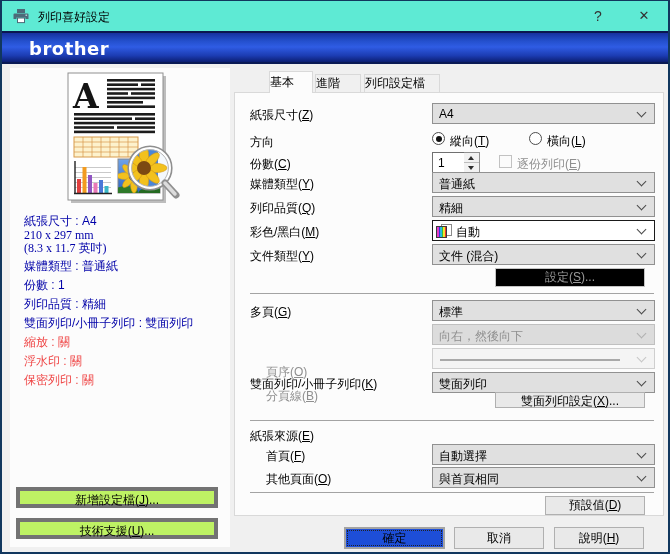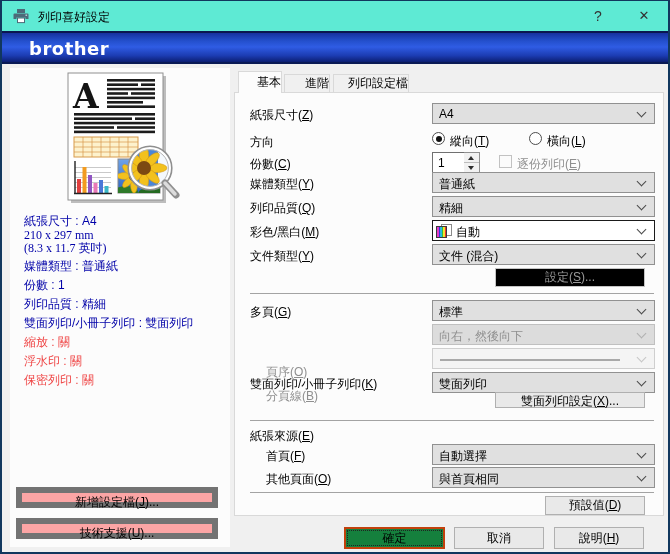--- a/index.html
+++ b/index.html
@@ -29,26 +29,26 @@
     transform:scaleY(.95);
   }
   
   .left-panel{ position:absolute; left:8px; top:67px; width:220px; height:479px; background:#fcfcfc; }
   .preview{ position:absolute; left:50px; top:3px; width:140px; height:140px; }
   .summary{ position:absolute; left:14px; top:146px; width:200px; }
   .sum-line{ font-size:12px; line-height:15px; color:#0000a8; white-space:nowrap; }
   .sum-line.small{ font-size:12px; line-height:13px; font-family:"Liberation Serif","DejaVu Serif",serif; }
   .sum-line.gap{ margin-top:4px; }
   .sum-line.muted{ color:#ef4444; }
-  .side-btn{ position:absolute; left:6px; width:202px; height:21px; background:#fca5a5;
-             border:6px solid #737373; font-size:12px; text-align:center; line-height:19px; color:#000; }
+  .side-btn{ position:absolute; left:6px; width:202px; height:21px; background:#bef264;
+             border:4px solid #737373; font-size:12px; text-align:center; line-height:19px; color:#000; }
   
   .tabpage{ position:absolute; left:232px; top:91px; width:430px; height:424px;
             background:#fcfcfc; border:1px solid #d9d9d9; }
-  .tab{ position:absolute; font-size:12px; text-align:right; }
+  .tab{ position:absolute; font-size:12px; text-align:left;margin-left:31px; }
   .tab.active{ left:236px; top:70px; width:44px; height:22px; background:#fcfcfc;
                border:1px solid #d9d9d9; border-bottom:none; line-height:21px; z-index:2; }
   .tab.t2{ left:282px; top:73px; width:46px; height:18px; }
   .tab.t3{ left:331px; top:73px; width:76px; height:18px; }
   .tab.inactive{ background:#f0f0f0; border:1px solid #d9d9d9; border-bottom:none; line-height:17px; }
   
   .lbl{ position:absolute; font-size:12px; color:#000; white-space:nowrap; }
   .lbl.dis{ color:#8f8f8f;margin-top:36px; }
   .combo{ position:absolute; width:223px; height:21px; background:#e0e0e0;
           border:1px solid #919191; font-size:12px; }
@@ -82,21 +82,21 @@
   .radio{ position:absolute; width:13px; height:13px; border:1px solid #4d4d4d; border-radius:50%; background:#fff; }
   .radio .dot{ position:absolute; left:2.5px; top:2.5px; width:6px; height:6px; border-radius:50%; background:#111; display:none; }
   .radio.checked .dot{ display:block; }
   .cb{ position:absolute; width:13px; height:13px; border:1px solid #c2c2c2; background:#fbfbfb; }
   .ctl-label{ position:absolute; font-size:12px; color:#000; white-space:nowrap; }
   .ctl-label.dis{ color:#8f8f8f; }
   
   .btn{ position:absolute; background:#e9e9e9; border:1px solid #b0b0b0; font-size:12px;
         text-align:center; color:#000; }
   .btn.dis{ background:#000000; border-color:#c4c4c4; color:#9a9a9a; }
-  .btn.default{ background:#15803d; border:2px solid #c2410c; outline:1px dotted #222; outline-offset:-4px; }
+  .btn.default{ background:#1d4ed8; border:2px solid #a3a3a3; outline:1px dotted #222; outline-offset:-4px; }
   .sep{ position:absolute; left:248px; width:404px; height:1px; background:#a3a3a3; }
   u{ text-decoration:underline; }
 </style>
 </head>
 <body>
 
 <div class="window">
 
   <div class="titlebar">
     <svg class="title-icon" viewBox="0 0 16 16">

